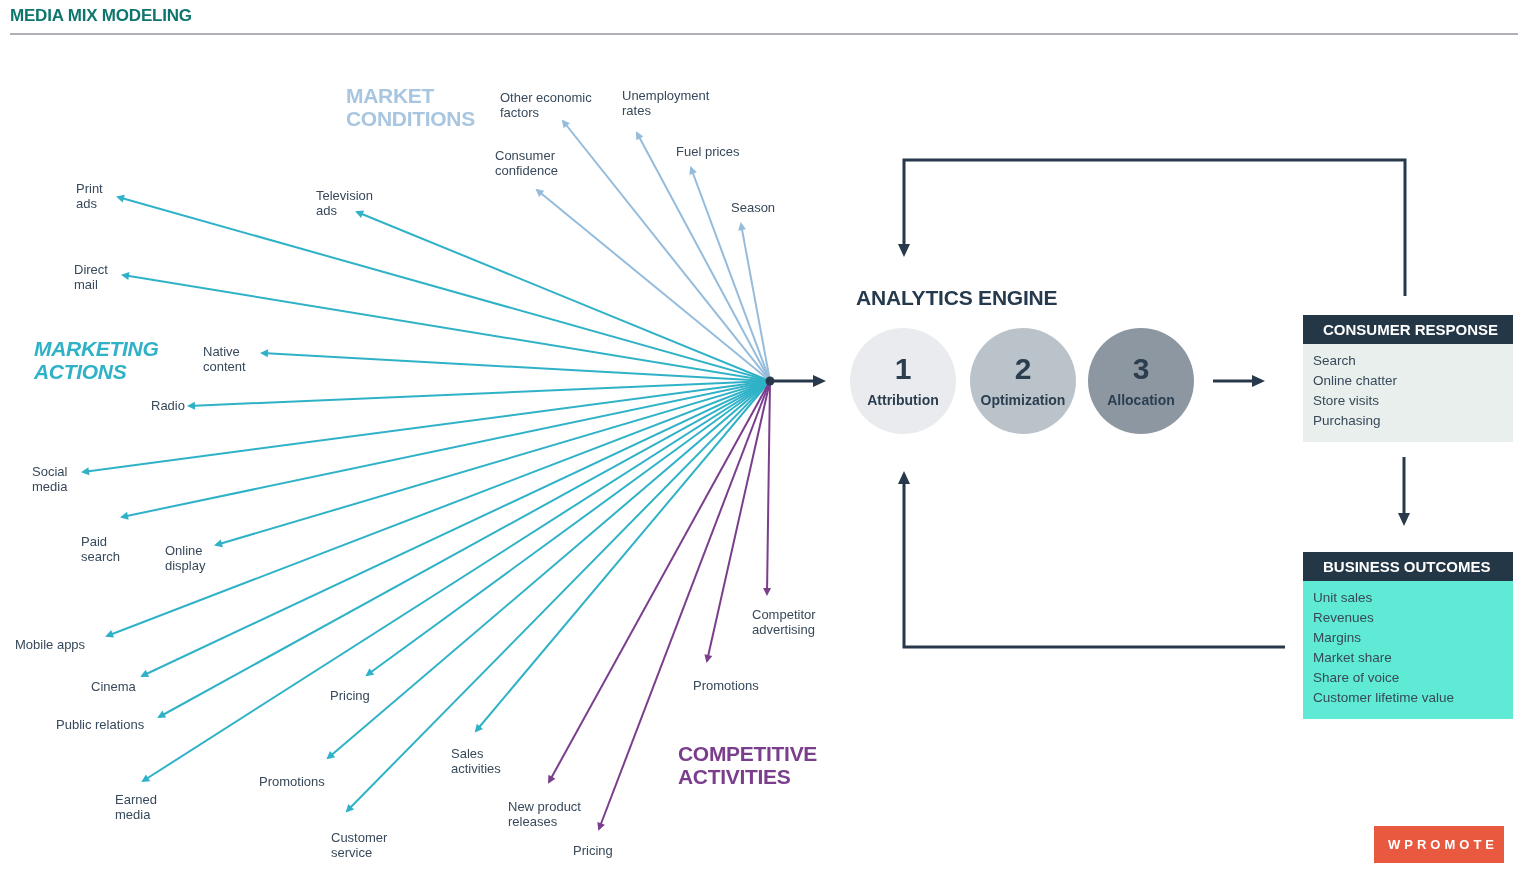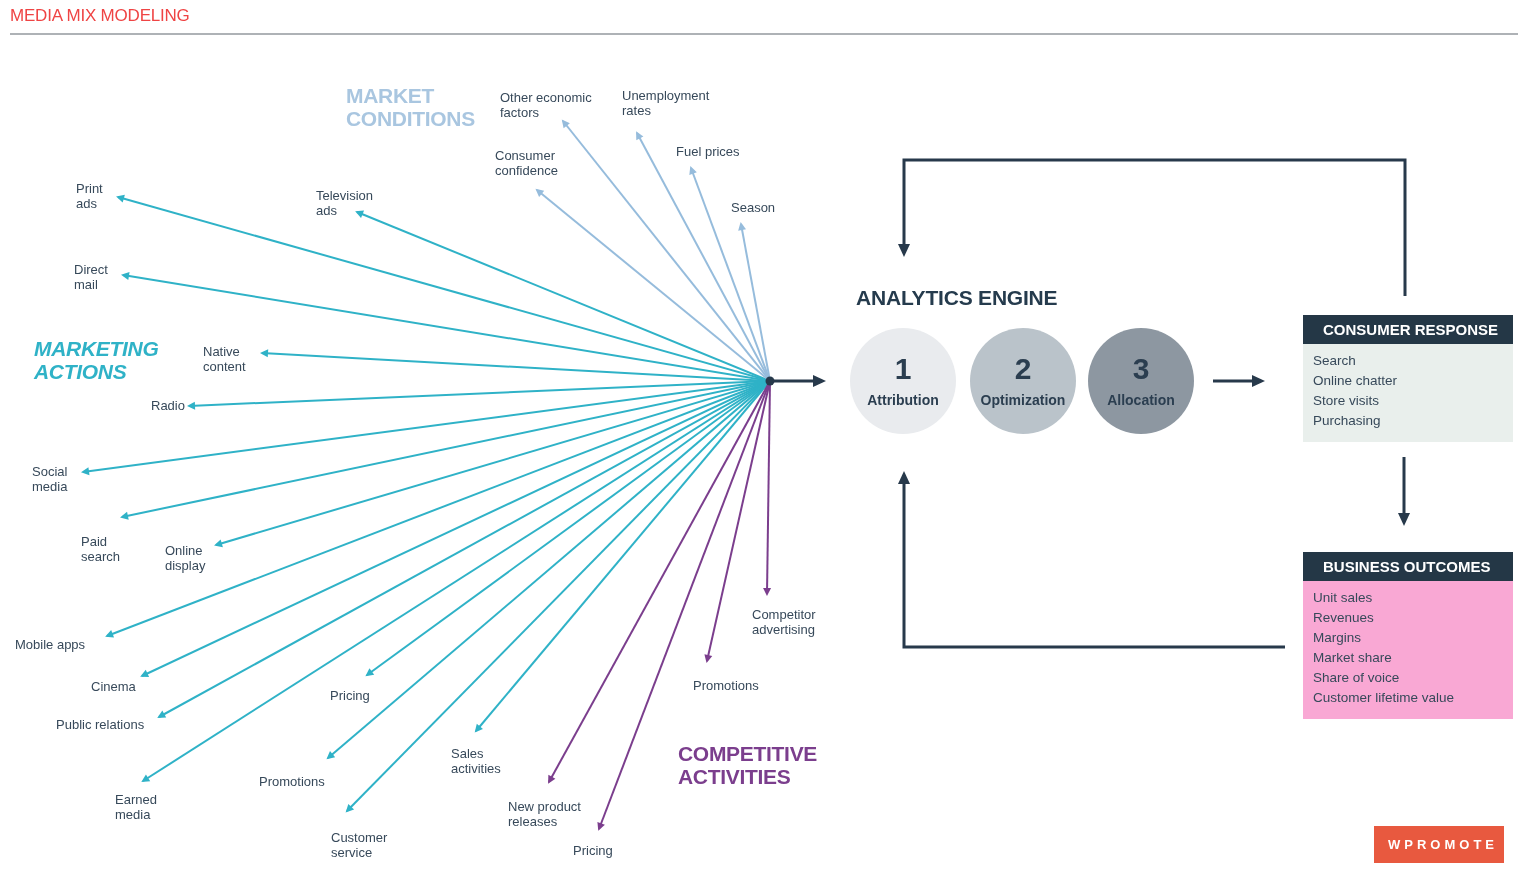--- a/index.html
+++ b/index.html
@@ -1,19 +1,19 @@
 <!DOCTYPE html>
 <html><head>
 <meta charset="utf-8">
 <style>
   html,body{margin:0;padding:0;background:#ffffff;}
   .stage{position:relative;width:1528px;height:887px;background:#ffffff;overflow:hidden;
          font-family:"Liberation Sans", sans-serif;}
-  .page-title{position:absolute;left:10px;top:6px;font-size:17px;font-weight:400;
-              letter-spacing:-0.2px;color:#ef4444;}
+  .page-title{position:absolute;left:10px;top:6px;font-size:17px;font-weight:700;
+              letter-spacing:-0.2px;color:#0f766e;}
   .title-rule{position:absolute;left:10px;top:33px;width:1508px;height:2px;background:#aeb2b6;}
   svg.diagram{position:absolute;left:0;top:0;}
   .spoke-label{position:absolute;font-size:13px;line-height:15px;color:#37495a;
                white-space:pre-line;}
   .cat-header{position:absolute;font-size:21px;line-height:23px;font-weight:800;
               letter-spacing:-0.3px;white-space:pre-line;}
   .engine-title{position:absolute;left:856px;top:286px;font-size:21px;font-weight:800;
                 color:#253b4d;letter-spacing:-0.2px;}
   .circle{position:absolute;width:106px;height:106px;border-radius:50%;display:flex;
           flex-direction:column;align-items:center;justify-content:center;top:328px;}
@@ -159,21 +159,21 @@
     <ul id="consumer-list" style="background: rgb(233, 239, 236);">
         <li>Search</li>
         <li>Online chatter</li>
         <li>Store visits</li>
         <li>Purchasing</li>
       </ul>
   </div>
 
   <div class="flow-box" id="business-box" style="top: 552px; background: transparent;">
     <div class="hdr" style="background: rgb(36, 55, 70);">BUSINESS OUTCOMES</div>
-    <ul id="business-list" style="background: #f9a8d4;">
+    <ul id="business-list" style="background: #5eead4;">
         <li>Unit sales</li>
         <li>Revenues</li>
         <li>Margins</li>
         <li>Market share</li>
         <li>Share of voice</li>
         <li>Customer lifetime value</li>
       </ul>
   </div>
 
   <div class="logo" style="background: rgb(232, 89, 63);">WPROMOTE</div>

